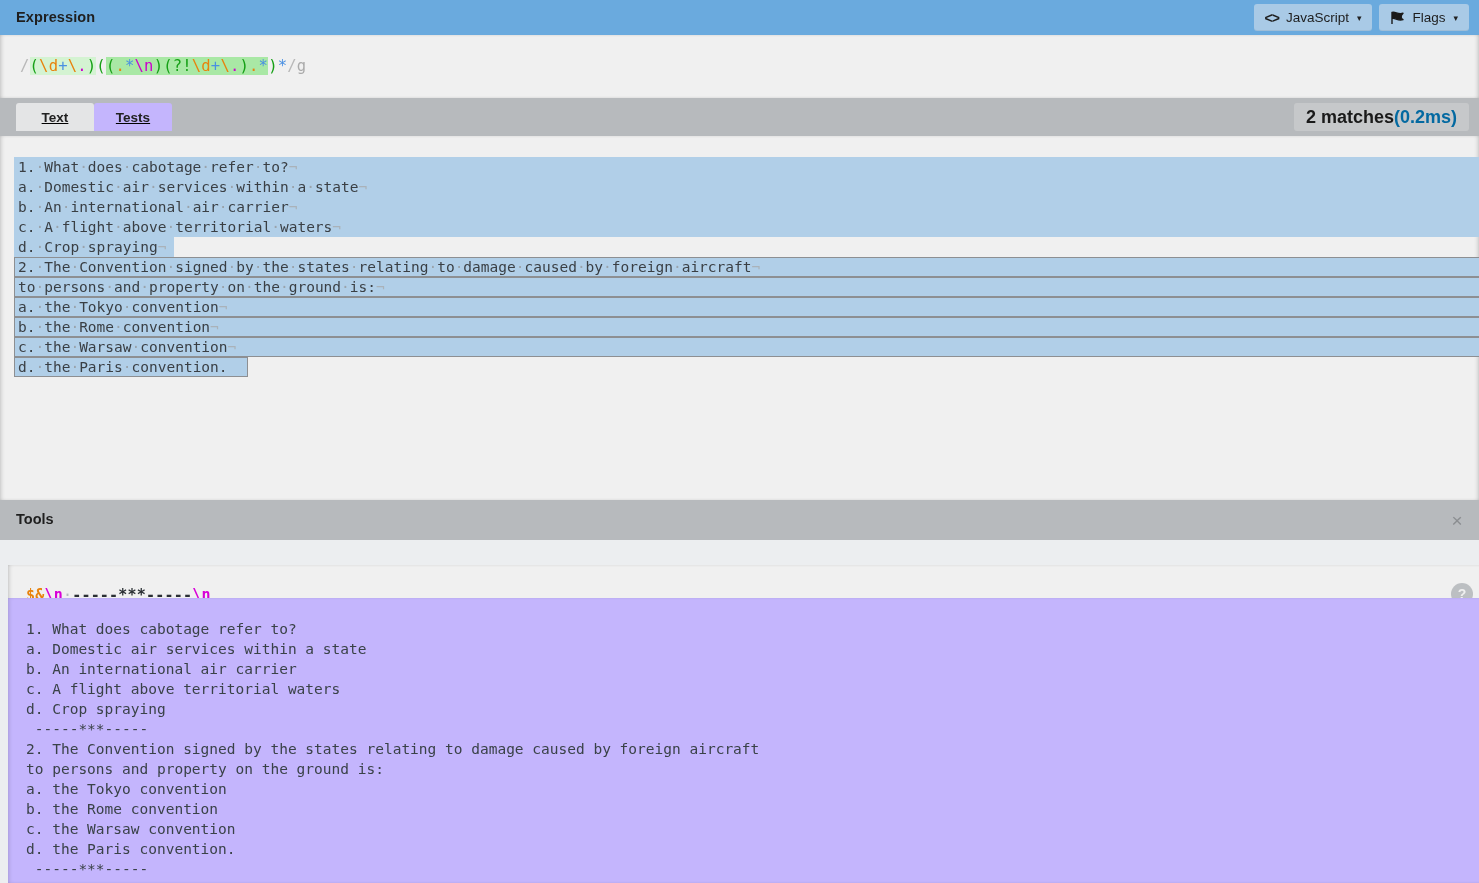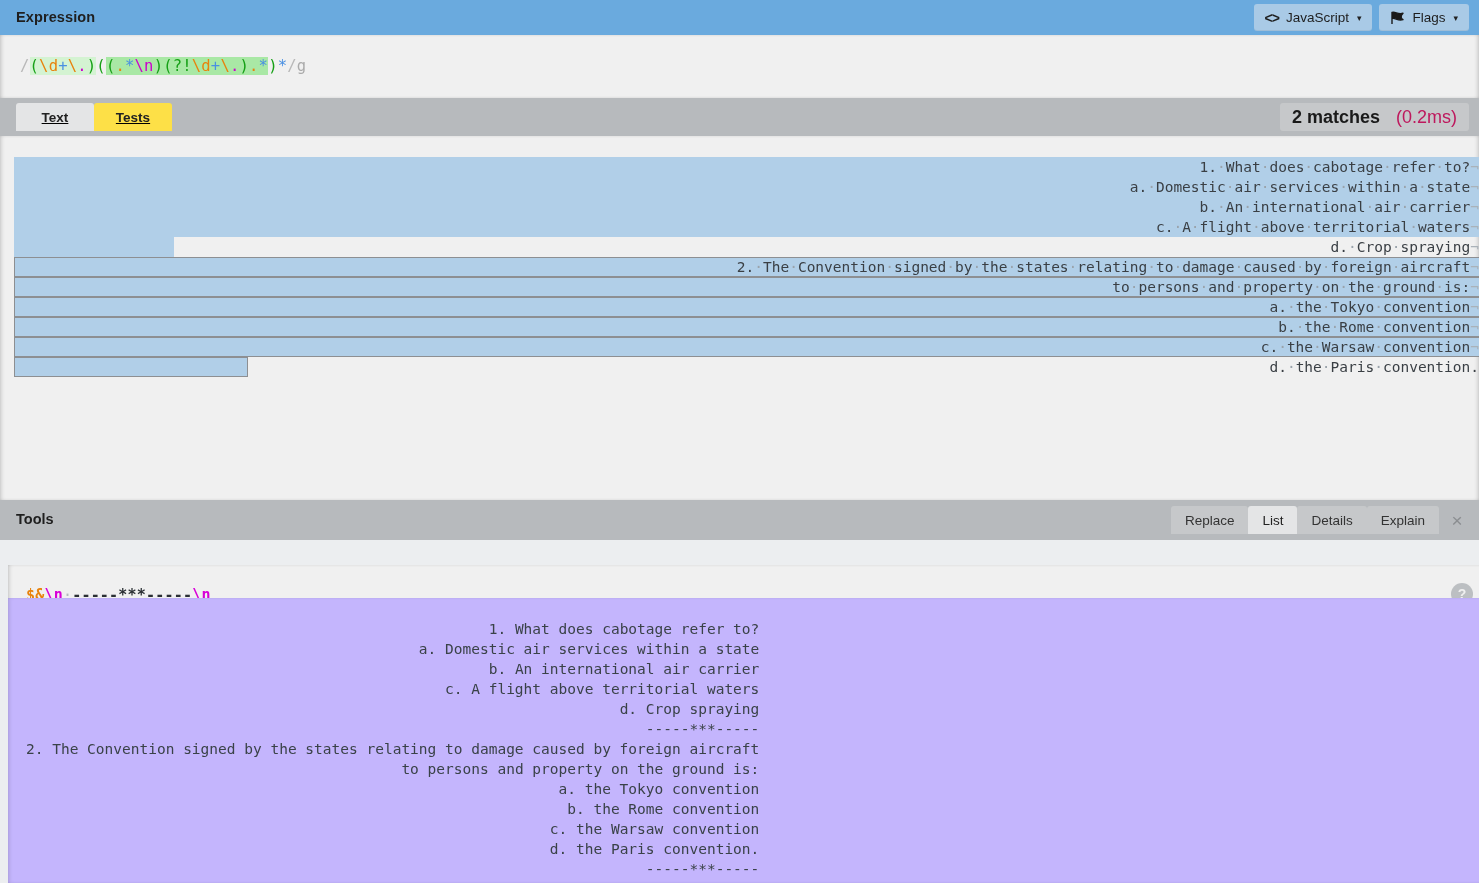--- a/index.html
+++ b/index.html
@@ -3,21 +3,21 @@
 <meta charset="utf-8">
 <style>
   html, body {
     margin: 0; padding: 0;
     width: 1479px; height: 883px;
     overflow: hidden;
     background: #eceef0;
     font-family: "Liberation Sans", sans-serif;
     -webkit-font-smoothing: antialiased;
   }
-  .app { position: relative; width: 1340px; height: 883px; text-align: right; }
+  .app { position: relative; width: 1340px; height: 883px; }
 
   
   .expr-header {
     position: absolute; left: 0; top: 0; width: 1479px; height: 35px;
     background: #6aaade;
     box-sizing: border-box;
   }
   .expr-header .title {
     position: absolute; left: 16px; top: 9px;
     font-size: 14.5px; font-weight: bold; color: #1f1f1f;
@@ -60,32 +60,32 @@
   .tabbar {
     position: absolute; left: 0; top: 98px; width: 1479px; height: 38px;
     background: #b7babd;
     box-sizing: border-box;
   }
   .tabs { position: absolute; left: 16px; top: 5px; display: flex; text-decoration: underline; }
   .tab {
     height: 28px; min-width: 52px; padding: 0 13px;
     display: flex; align-items: center; justify-content: center;
     font-size: 13.5px; font-weight: bold; color: #222;
-    background: #fde047; cursor: pointer;
+    background: #c4b5fd; cursor: pointer;
     border-radius: 3px 3px 0 0;
   }
   .tab.active { background: #e4e5e6; }
   .matches-box {
     position: absolute; right: 10px; top: 5px; height: 28px;
     display: flex; align-items: center; padding: 0 12px;
     background: #c6c8ca; border-radius: 3px; cursor: pointer;
     font-size: 18px; color: #2b2b2b;
   }
   .matches-box b { font-weight: bold; color: #1a1a1a; }
-  .matches-box .ms { color: #be185d; margin-left: 16px; }
+  .matches-box .ms { color: #0369a1; margin-left: 0; font-weight: bold; }
 
   
   .textpane {
     position: absolute; left: 0; top: 136px; width: 1479px; height: 364px;
     background: #f0f0f0;
     box-shadow: inset 3px 0 5px -3px rgba(0,0,0,.28), inset -3px 0 5px -3px rgba(0,0,0,.28);
     box-sizing: border-box; overflow: hidden;
   }
   .doc {
     position: absolute; left: 18px; top: 21px; right: 0;
@@ -203,26 +203,20 @@
       <span class="ms">(0.2ms)</span>
     </div>
   </div>
 
   <div class="textpane">
     <div class="doc" id="doc"><div class="mrow"><div class="bg full"></div><span class="txt"><span>1.</span><span class="sp">·</span><span>What</span><span class="sp">·</span><span>does</span><span class="sp">·</span><span>cabotage</span><span class="sp">·</span><span>refer</span><span class="sp">·</span><span>to?</span><span class="nl">¬</span></span></div><div class="mrow"><div class="bg full"></div><span class="txt"><span>a.</span><span class="sp">·</span><span>Domestic</span><span class="sp">·</span><span>air</span><span class="sp">·</span><span>services</span><span class="sp">·</span><span>within</span><span class="sp">·</span><span>a</span><span class="sp">·</span><span>state</span><span class="nl">¬</span></span></div><div class="mrow"><div class="bg full"></div><span class="txt"><span>b.</span><span class="sp">·</span><span>An</span><span class="sp">·</span><span>international</span><span class="sp">·</span><span>air</span><span class="sp">·</span><span>carrier</span><span class="nl">¬</span></span></div><div class="mrow"><div class="bg full"></div><span class="txt"><span>c.</span><span class="sp">·</span><span>A</span><span class="sp">·</span><span>flight</span><span class="sp">·</span><span>above</span><span class="sp">·</span><span>territorial</span><span class="sp">·</span><span>waters</span><span class="nl">¬</span></span></div><div class="mrow"><div class="bg" style="width: 160px;"></div><span class="txt"><span>d.</span><span class="sp">·</span><span>Crop</span><span class="sp">·</span><span>spraying</span><span class="nl">¬</span></span></div><div class="mrow m2"><div class="bg full"></div><span class="txt"><span>2.</span><span class="sp">·</span><span>The</span><span class="sp">·</span><span>Convention</span><span class="sp">·</span><span>signed</span><span class="sp">·</span><span>by</span><span class="sp">·</span><span>the</span><span class="sp">·</span><span>states</span><span class="sp">·</span><span>relating</span><span class="sp">·</span><span>to</span><span class="sp">·</span><span>damage</span><span class="sp">·</span><span>caused</span><span class="sp">·</span><span>by</span><span class="sp">·</span><span>foreign</span><span class="sp">·</span><span>aircraft</span><span class="nl">¬</span></span></div><div class="mrow m2"><div class="bg full"></div><span class="txt"><span>to</span><span class="sp">·</span><span>persons</span><span class="sp">·</span><span>and</span><span class="sp">·</span><span>property</span><span class="sp">·</span><span>on</span><span class="sp">·</span><span>the</span><span class="sp">·</span><span>ground</span><span class="sp">·</span><span>is:</span><span class="nl">¬</span></span></div><div class="mrow m2"><div class="bg full"></div><span class="txt"><span>a.</span><span class="sp">·</span><span>the</span><span class="sp">·</span><span>Tokyo</span><span class="sp">·</span><span>convention</span><span class="nl">¬</span></span></div><div class="mrow m2"><div class="bg full"></div><span class="txt"><span>b.</span><span class="sp">·</span><span>the</span><span class="sp">·</span><span>Rome</span><span class="sp">·</span><span>convention</span><span class="nl">¬</span></span></div><div class="mrow m2"><div class="bg full"></div><span class="txt"><span>c.</span><span class="sp">·</span><span>the</span><span class="sp">·</span><span>Warsaw</span><span class="sp">·</span><span>convention</span><span class="nl">¬</span></span></div><div class="mrow m2"><div class="bg" style="width: 234px;"></div><span class="txt"><span>d.</span><span class="sp">·</span><span>the</span><span class="sp">·</span><span>Paris</span><span class="sp">·</span><span>convention.</span></span></div></div>
   </div>
 
   <div class="tools-header">
     <div class="title">Tools</div>
-    <div class="tool-btns" id="toolBtns">
-        <div class="tool-btn">Replace</div>
-        <div class="tool-btn hover">List</div>
-        <div class="tool-btn">Details</div>
-        <div class="tool-btn">Explain</div>
-      </div>
     <div class="close-x">×</div>
   </div>
 
   <div class="tools-sub">
     <div class="repl" id="replLine"><span class="r-var">$&amp;</span><span class="r-esc">\n</span><span class="r-sp">·</span><span class="r-lit">-----***-----</span><span class="r-esc">\n</span></div>
     <div class="help-icon">?</div>
   </div>
 
   <div class="outpane">
     <div class="outdoc" id="outdoc">1. What does cabotage refer to?

